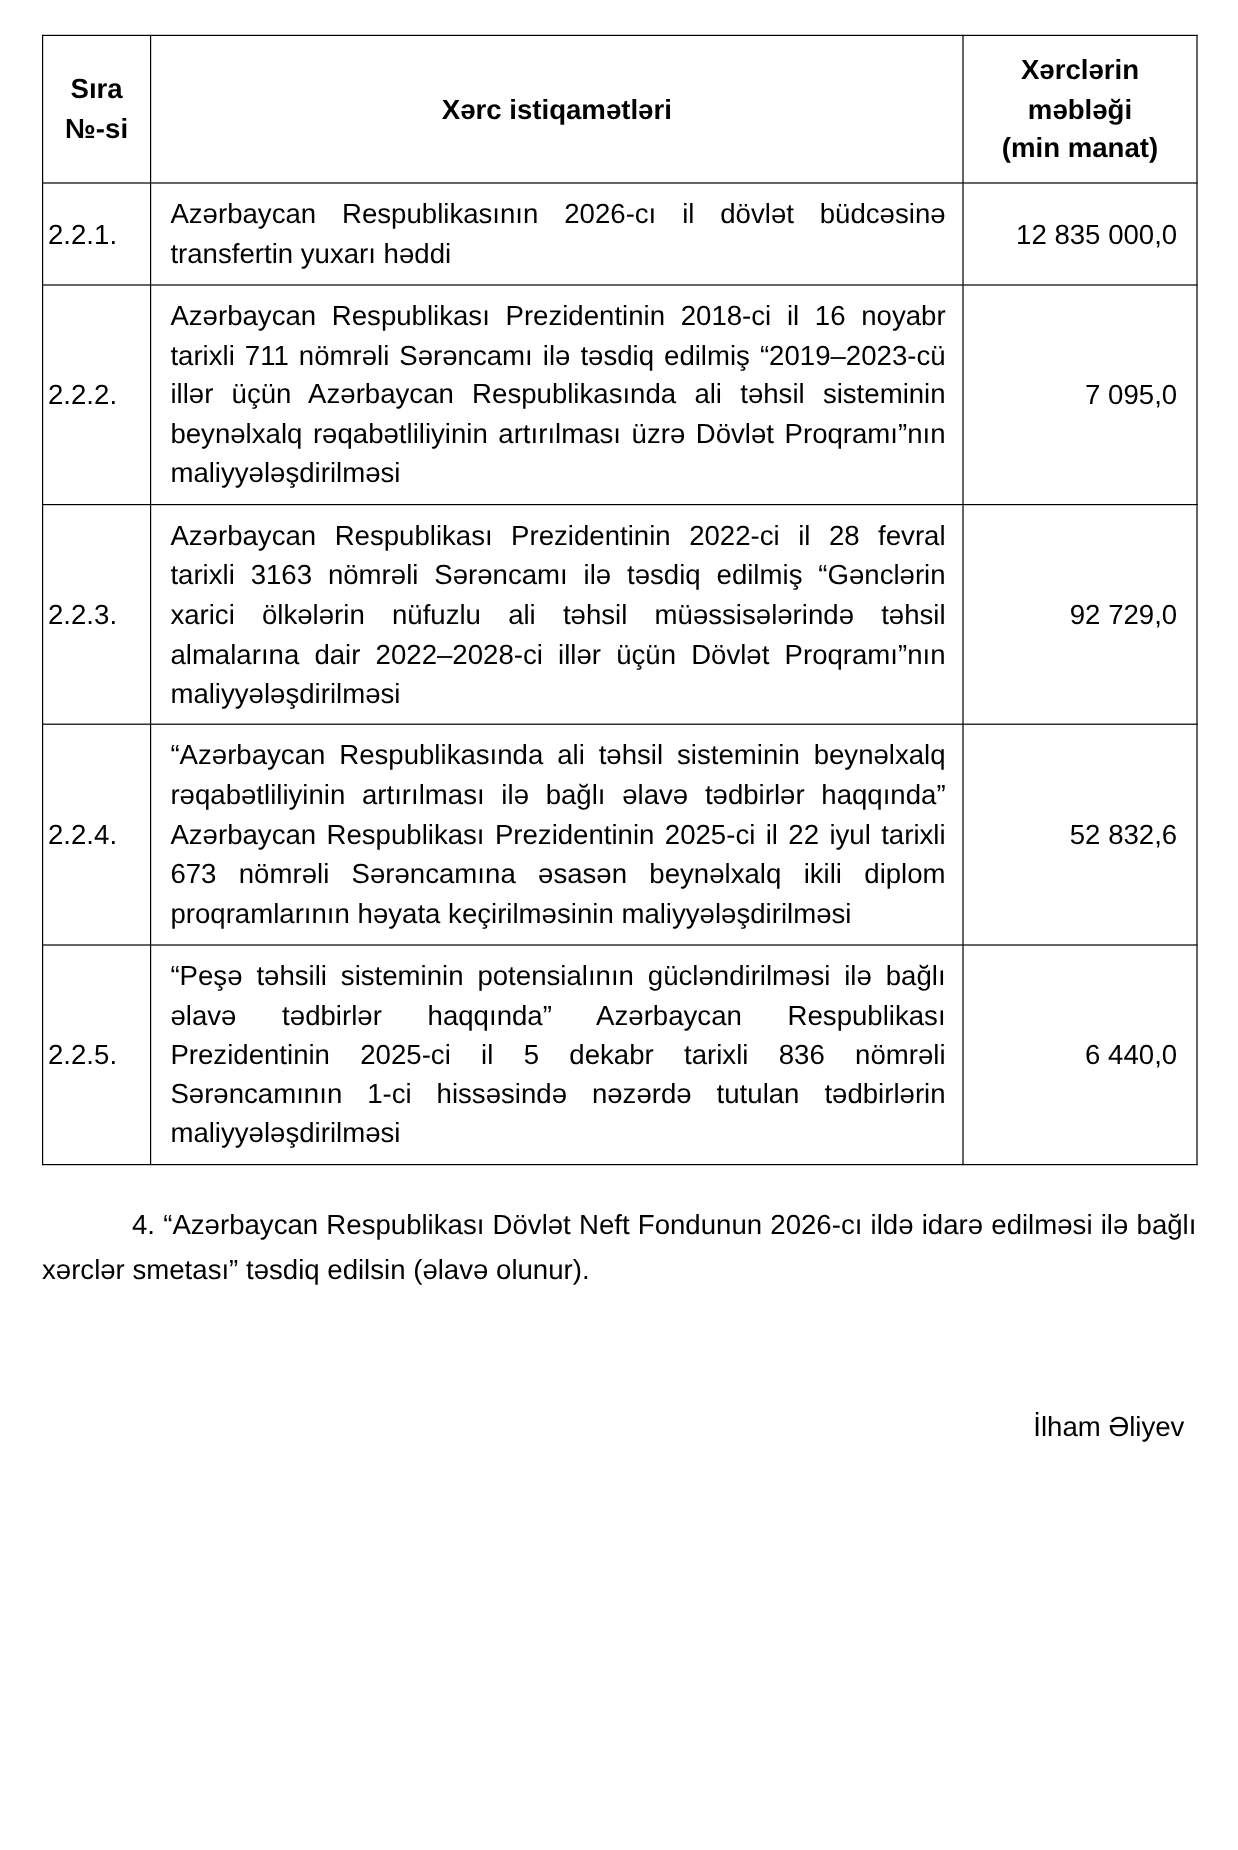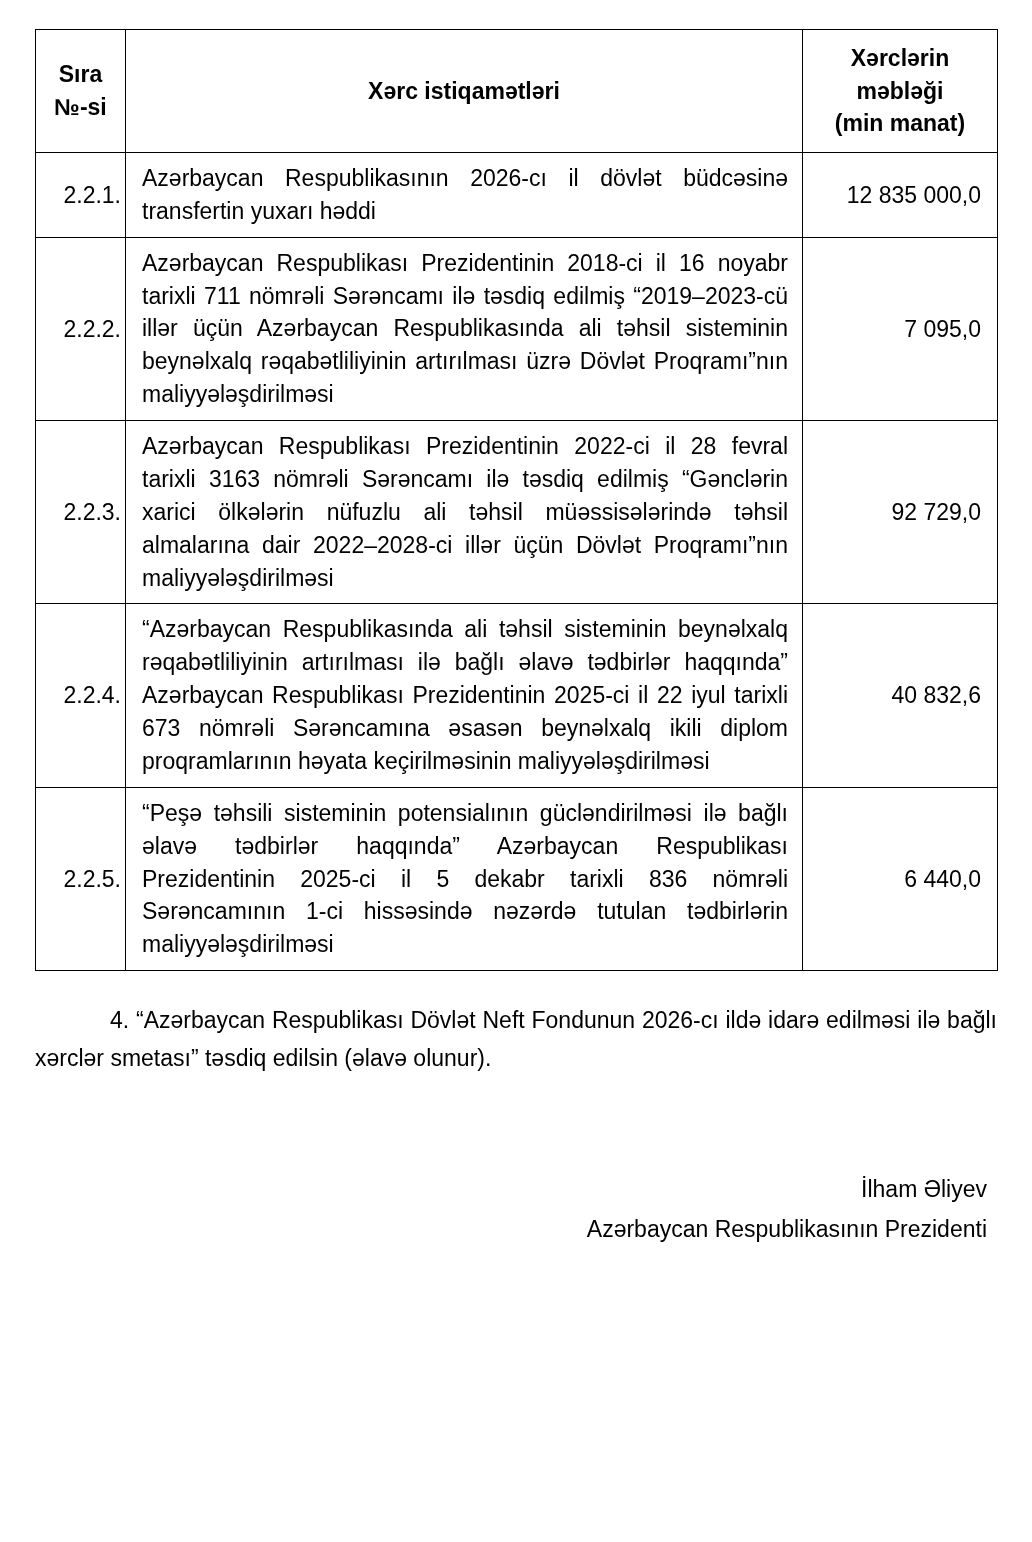--- a/index.html
+++ b/index.html
@@ -30,21 +30,21 @@
   col.col-desc   { width: 677px; }
   col.col-amount { width: 195px; }
   .doc-table th {
     font-weight: bold;
     text-align: center;
     white-space: pre-line;
     line-height: 1.42;
     padding: 12px 6px;
   }
   td.cell-no {
-    text-align: right;
+    text-align: left;
     padding: 6px 4px;
     line-height: 1.42;
   }
   td.cell-desc {
     text-align: justify;
     padding: 9px 14px 9px 16px;
     line-height: 1.43;
   }
   td.cell-amount {
     text-align: right;
@@ -110,31 +110,30 @@
         <td class="cell-amount">7 095,0</td>
       </tr>
       <tr>
         <td class="cell-no">2.2.3.</td>
         <td class="cell-desc">Azərbaycan Respublikası Prezidentinin 2022-ci il 28 fevral tarixli 3163 nömrəli Sərəncamı ilə təsdiq edilmiş “Gənclərin xarici ölkələrin nüfuzlu ali təhsil müəssisələrində təhsil almalarına dair 2022–2028-ci illər üçün Dövlət Proqramı”nın maliyyələşdirilməsi</td>
         <td class="cell-amount">92 729,0</td>
       </tr>
       <tr>
         <td class="cell-no">2.2.4.</td>
         <td class="cell-desc">“Azərbaycan Respublikasında ali təhsil sisteminin beynəlxalq rəqabətliliyinin artırılması ilə bağlı əlavə tədbirlər haqqında” Azərbaycan Respublikası Prezidentinin 2025-ci il 22 iyul tarixli 673 nömrəli Sərəncamına əsasən beynəlxalq ikili diplom proqramlarının həyata keçirilməsinin maliyyələşdirilməsi</td>
-        <td class="cell-amount">40 832,6</td>
+        <td class="cell-amount">52 832,6</td>
       </tr>
       <tr>
         <td class="cell-no">2.2.5.</td>
         <td class="cell-desc">“Peşə təhsili sisteminin potensialının gücləndirilməsi ilə bağlı əlavə tədbirlər haqqında” Azərbaycan Respublikası Prezidentinin 2025-ci il 5 dekabr tarixli 836 nömrəli Sərəncamının 1-ci hissəsində nəzərdə tutulan tədbirlərin maliyyələşdirilməsi</td>
         <td class="cell-amount">6 440,0</td>
       </tr>
     </tbody>
   </table>
 
 
   <p class="paragraph p4">4. “Azərbaycan Respublikası Dövlət Neft Fondunun 2026-cı ildə idarə edilməsi ilə bağlı xərclər smetası” təsdiq edilsin (əlavə olunur).</p>
 
   <div class="signature">
     <div>İlham Əliyev</div>
-    <div>Azərbaycan Respublikasının Prezidenti</div>
   </div>
 
 </div>
 
 </body></html>

